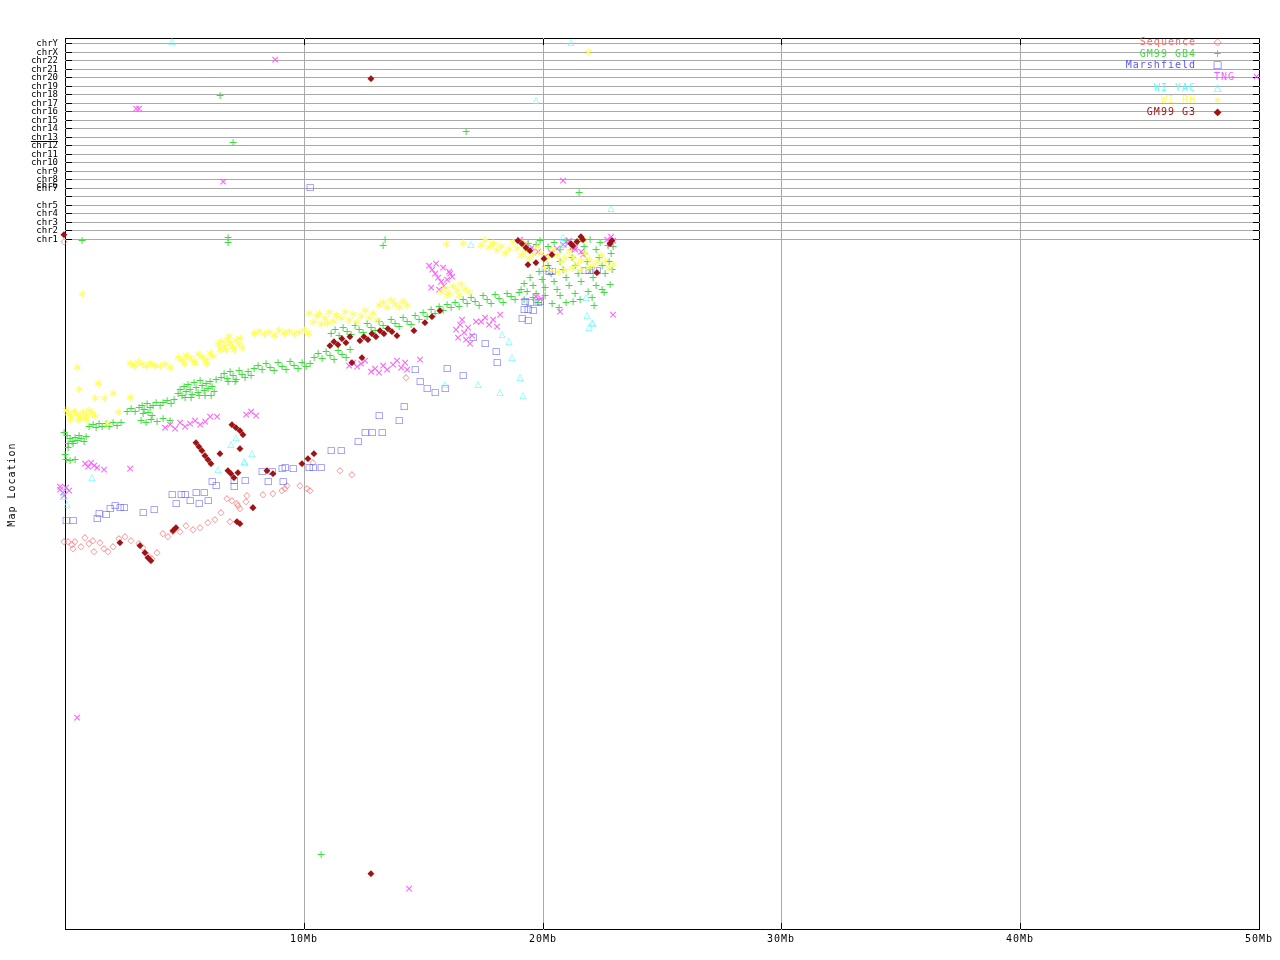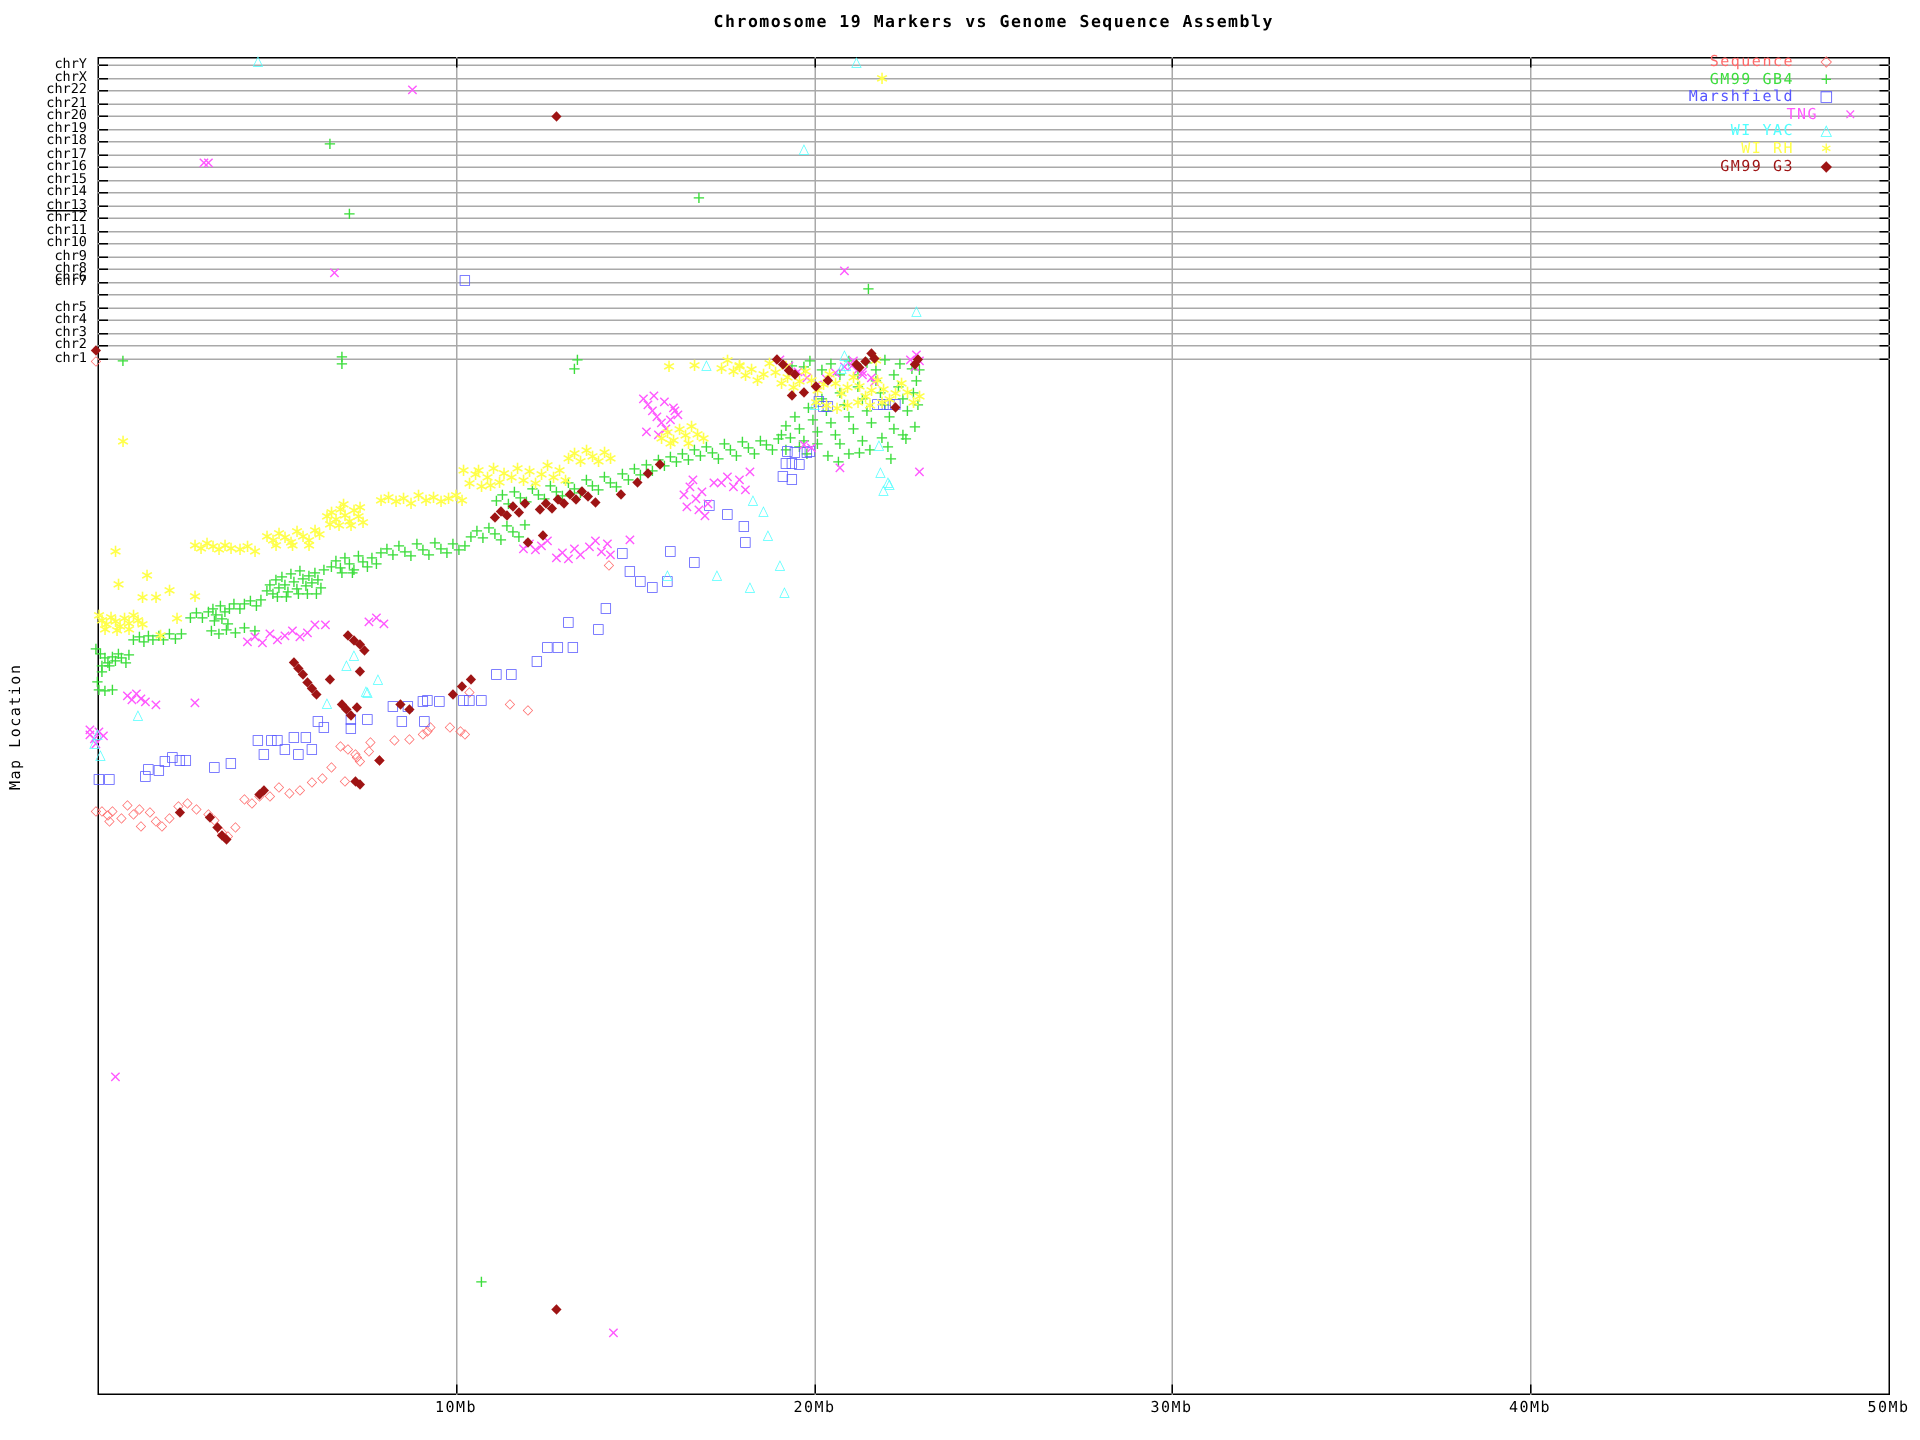--- a/index.html
+++ b/index.html
@@ -27,21 +27,20 @@
   .pt{position:absolute;width:12px;height:12px;line-height:12px;text-align:center;
       font-family:"DejaVu Sans",sans-serif;font-size:9px;transform:translate(-6px,-6px);
       white-space:pre;}
   .s1,.s3{font-size:11px;}
   .s5{font-size:12px;}
 </style>
 </head>
 <body>
 
 <div id="page">
-  <div id="title">Chromosome 19 Markers vs Genome Sequence Assembly</div>
   <div id="ylabel">Map Location</div>
   <div class="border"></div>
   <div id="grid-layer">
       <div class="chr-line" style="left: 65px; top: 43px; width: 1195px;"></div>
       <div class="chr-label" style="top: 39px;">chrY</div>
       <div class="tick" style="left: 66px; top: 43px; width: 6px; height: 1px;"></div>
       <div class="tick" style="left: 1253px; top: 43px; width: 6px; height: 1px;"></div>
       <div class="chr-line" style="left: 65px; top: 51.5217px; width: 1195px;"></div>
       <div class="chr-label" style="top: 47.5217px;">chrX</div>
       <div class="tick" style="left: 66px; top: 51.5217px; width: 6px; height: 1px;"></div>
@@ -878,18 +877,18 @@
       <span class="pt s6" style="left: 597px; top: 272px; color: rgb(158, 20, 20);">◆</span>
       <span class="pt s6" style="left: 610px; top: 243px; color: rgb(158, 20, 20);">◆</span>
       <span class="pt s6" style="left: 612px; top: 240px; color: rgb(158, 20, 20);">◆</span>
       <span class="pt s6" style="left: 371px; top: 78px; color: rgb(158, 20, 20);">◆</span>
       <span class="pt s6" style="left: 371px; top: 873px; color: rgb(158, 20, 20);">◆</span>
     </div>
   <div id="legend">
       <div class="legend-row" style="left: 1000px; top: 36px; width: 240px;"><span class="legend-label" style="color: rgb(255, 107, 107);">Sequence</span><span class="legend-marker" style="color: rgb(255, 107, 107);">◇</span></div>
       <div class="legend-row" style="left: 1000px; top: 47.6px; width: 240px;"><span class="legend-label" style="color: rgb(61, 221, 61);">GM99 GB4</span><span class="legend-marker" style="color: rgb(61, 221, 61);">+</span></div>
       <div class="legend-row" style="left: 1000px; top: 59.2px; width: 240px;"><span class="legend-label" style="color: rgb(86, 86, 255);">Marshfield</span><span class="legend-marker" style="color: rgb(86, 86, 255);">□</span></div>
-      <div class="legend-row" style="left: 1016px; top: 70.8px; width: 240px;"><span class="legend-label" style="color: rgb(255, 88, 255);">TNG</span><span class="legend-marker" style="color: rgb(255, 88, 255);">×</span></div>
+      <div class="legend-row" style="left: 1039px; top: 70.8px; width: 240px;"><span class="legend-label" style="color: rgb(255, 88, 255);">TNG</span><span class="legend-marker" style="color: rgb(255, 88, 255);">×</span></div>
       <div class="legend-row" style="left: 1000px; top: 82.4px; width: 240px;"><span class="legend-label" style="color: rgb(82, 255, 255);">WI YAC</span><span class="legend-marker" style="color: rgb(82, 255, 255);">△</span></div>
       <div class="legend-row" style="left: 1000px; top: 94px; width: 240px;"><span class="legend-label" style="color: rgb(255, 255, 74);">WI RH</span><span class="legend-marker" style="color: rgb(255, 255, 74);">∗</span></div>
       <div class="legend-row" style="left: 1000px; top: 105.6px; width: 240px;"><span class="legend-label" style="color: rgb(158, 20, 20);">GM99 G3</span><span class="legend-marker" style="color: rgb(158, 20, 20);">◆</span></div>
     </div>
 </div>
 
 </body></html>

